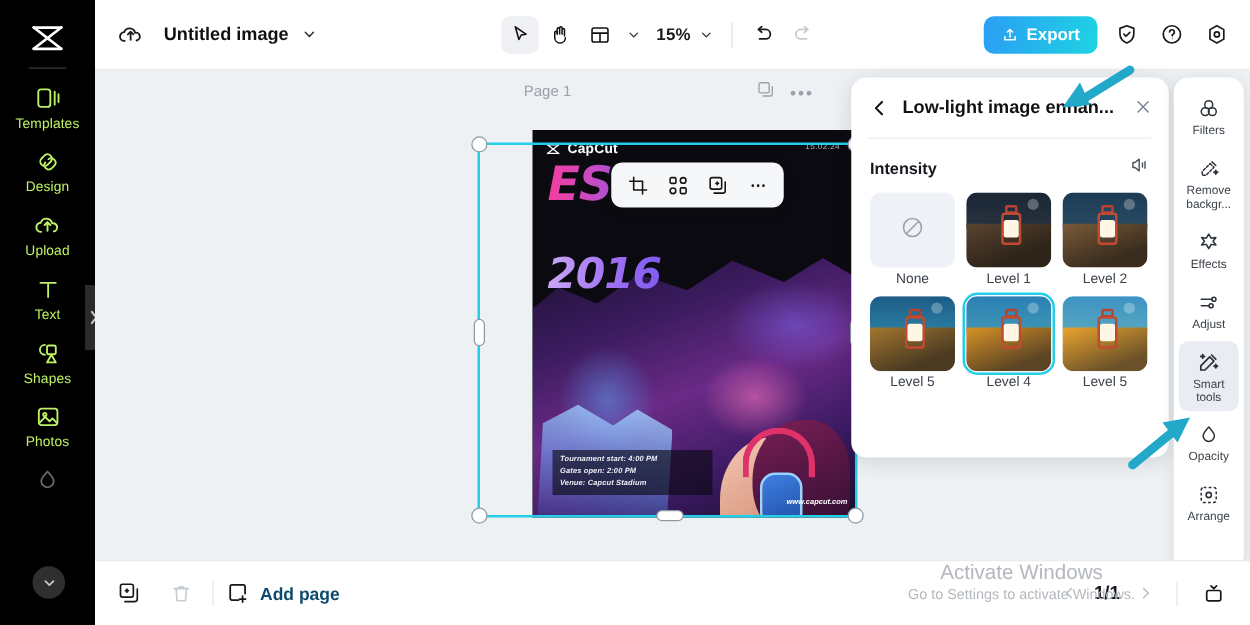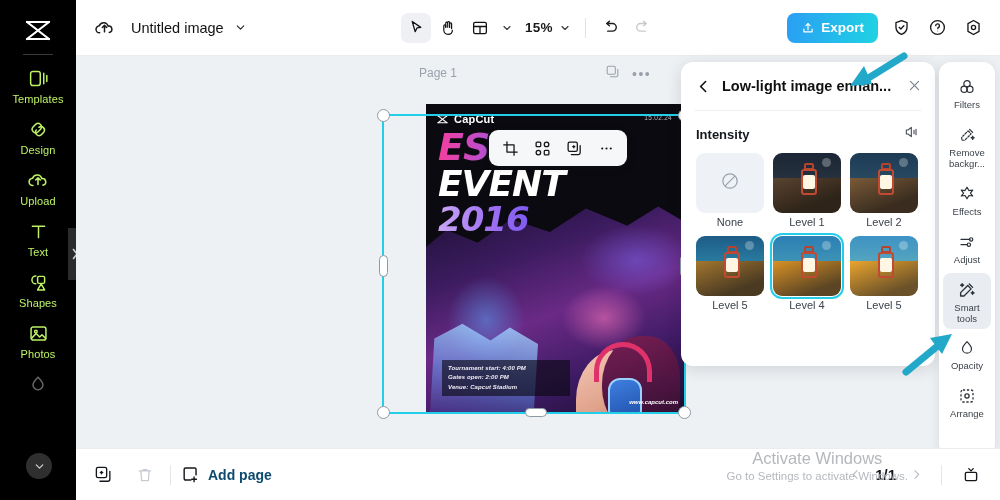--- a/index.html
+++ b/index.html
@@ -38,21 +38,21 @@
     display: flex; align-items: center; justify-content: center; color: #cdcdcd;
   }
 
   
   .topbar {
     position: absolute; left: 76px; top: 0; width: 924px; height: 56px;
     background: #fff; border-bottom: 1px solid #ececf0;
     display: flex; align-items: center;
   }
   .tb-cloud { margin-left: 18px; color: #1b1b1b; display:flex; }
-  .tb-title { margin-left: 16px; font-size: 14.5px; font-weight: 400; color: #111; }
+  .tb-title { margin-left: 16px; font-size: 14.5px; font-weight: 700; color: #111; }
   .tb-title-caret { margin-left: 10px; color: #2a2a2a; display:flex; }
   .tb-center { position: absolute; left: 325px; display: flex; align-items: center; gap: 2px; }
   .tb-tool {
     width: 30px; height: 30px; border-radius: 7px;
     display: flex; align-items: center; justify-content: center;
     color: #111; cursor: pointer;
   }
   .tb-tool.active { background: #eef0f3; }
   .tb-caret { width: 20px; height: 28px; display:flex; align-items:center; justify-content:center; color:#333; }
   .tb-zoom { font-size: 13.5px; font-weight: 700; color: #1b1b1b; margin-left: 6px; letter-spacing:.2px;}
@@ -456,21 +456,20 @@
       </div>
       <div class="p-photo">
         <div class="p-screens"></div>
         <div class="p-face"></div>
         <div class="p-hair"></div>
         <div class="p-hpband"></div>
         <div class="p-headphone"></div>
         <div class="p-mic"></div>
       </div>
       <div class="p-esports">ESPORTS</div>
-      <div class="p-event">EVENT</div>
       <div class="p-2024">2016</div>
       <div class="p-infobox">
         <div>Tournament start: 4:00 PM</div>
         <div>Gates open: 2:00 PM</div>
         <div>Venue: Capcut Stadium</div>
       </div>
       <div class="p-url">www.capcut.com</div>
     </div>
 
     <div class="sel-box">

